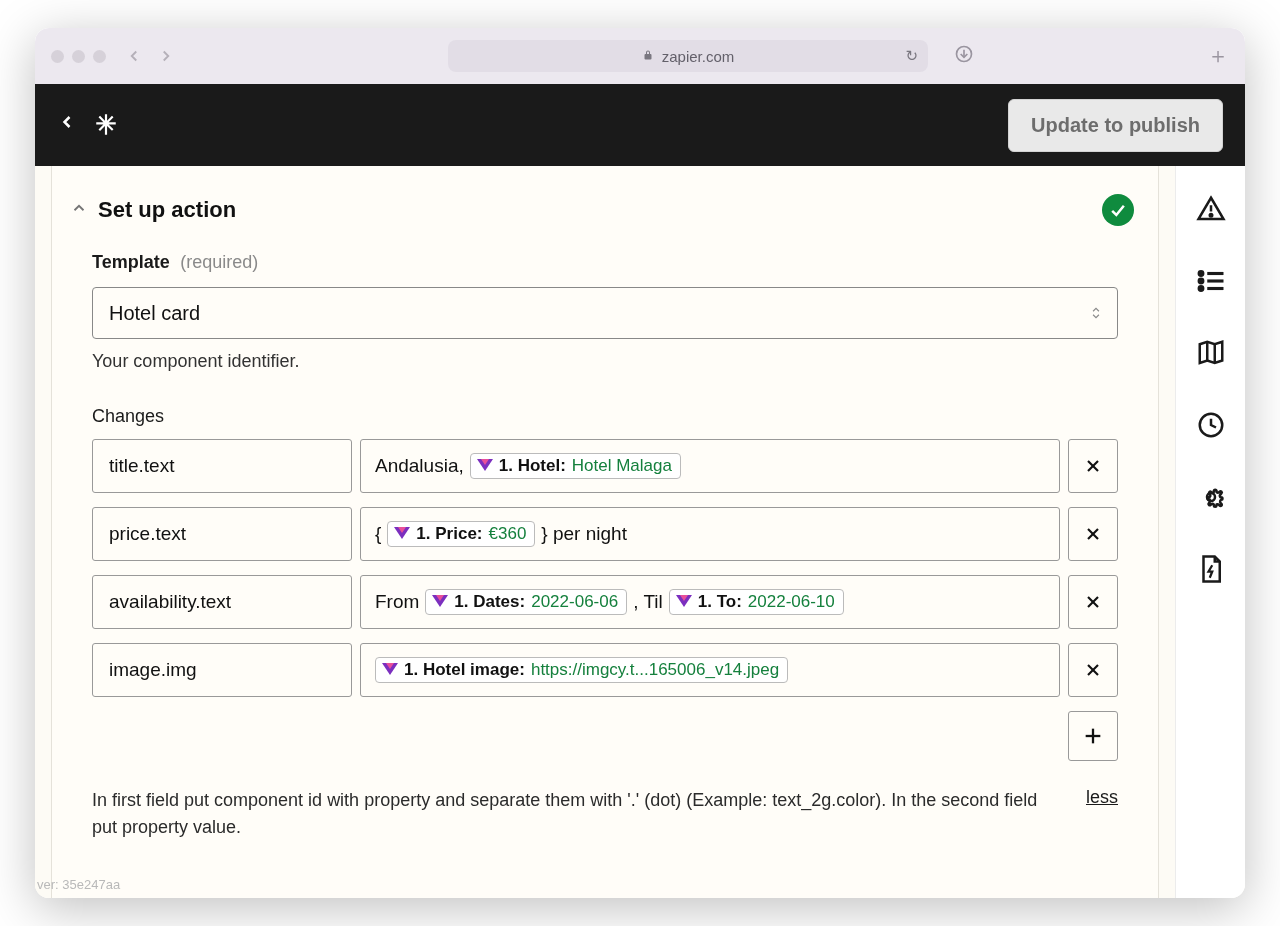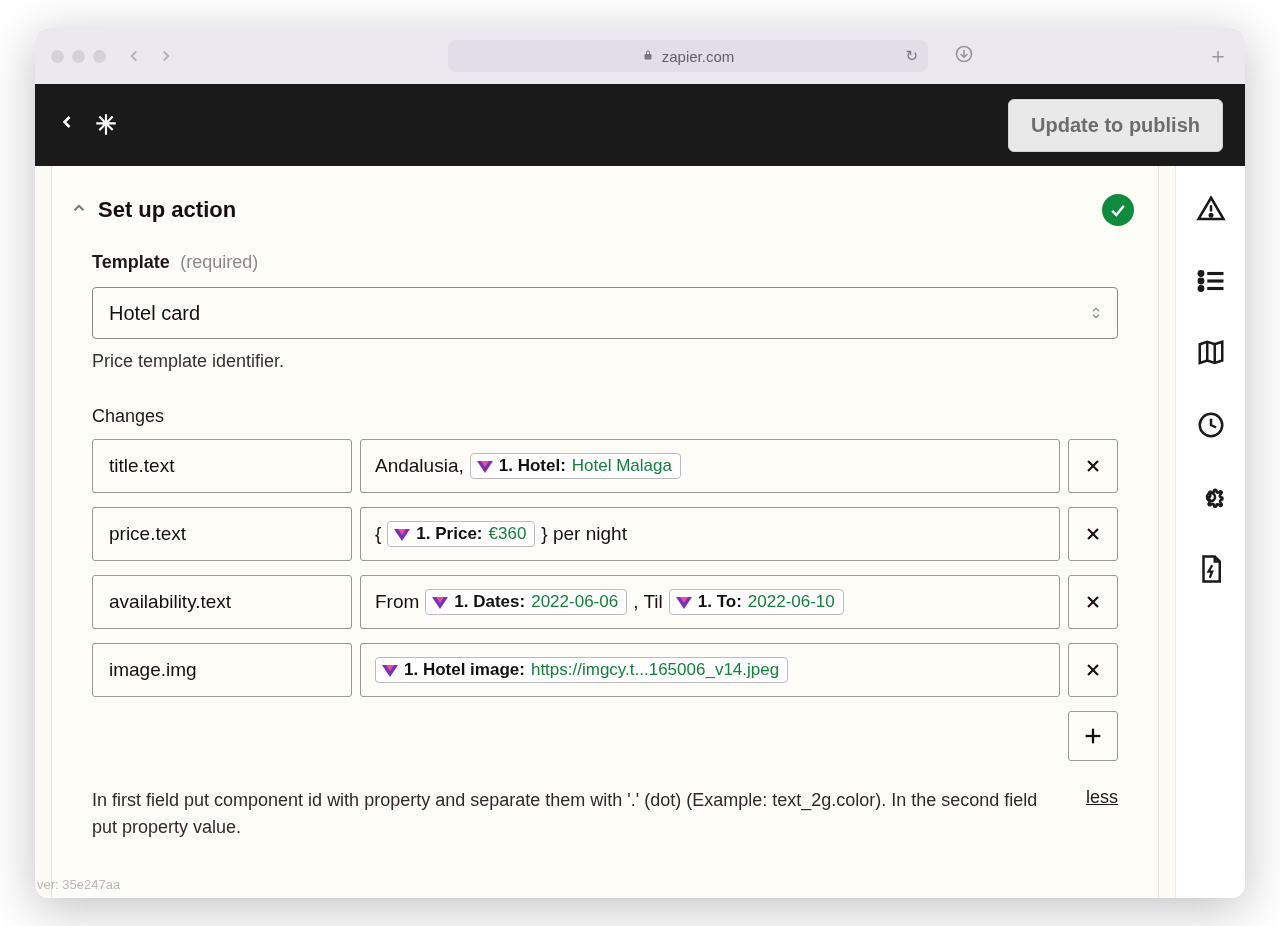--- a/index.html
+++ b/index.html
@@ -171,21 +171,21 @@
     display:flex; align-items:center;
     padding: 0 14px;
     font-size: 19px;
     color:#111;
     height:54px;
     gap:6px;
     overflow:hidden;
     white-space:nowrap;
   }
   .pill {
-    display:inline-flex; align-items:center;
+    display:inline-flex; 
     border:1px solid #bbb;
     border-radius:4px;
     background:#fff;
     padding: 2px 8px 2px 6px;
     gap:6px;
     font-size:17px;
     white-space:nowrap;
   }
   .pill .picon { width:16px; height:16px; display:inline-block;}
   .pill strong { font-weight:700; color:#111;}
@@ -343,21 +343,21 @@
           </div>
           <div class="select">
             <span>Hotel card</span>
             <span class="sortarrows">
               <svg viewBox="0 0 24 24" width="14" height="18" fill="none" stroke="currentColor" stroke-width="2">
                   <polyline points="7 9 12 4 17 9"></polyline>
                   <polyline points="7 15 12 20 17 15"></polyline>
                 </svg>
             </span>
           </div>
-          <div class="helper">Price template identifier.</div>
+          <div class="helper">Your component identifier.</div>
 
           <div class="changes-label">Changes</div>
 
           <div class="changes-rows">
 
             <div class="change-row">
               <div class="keycell">
                 <span>title.text</span>
               </div>
               <div class="valcell">

